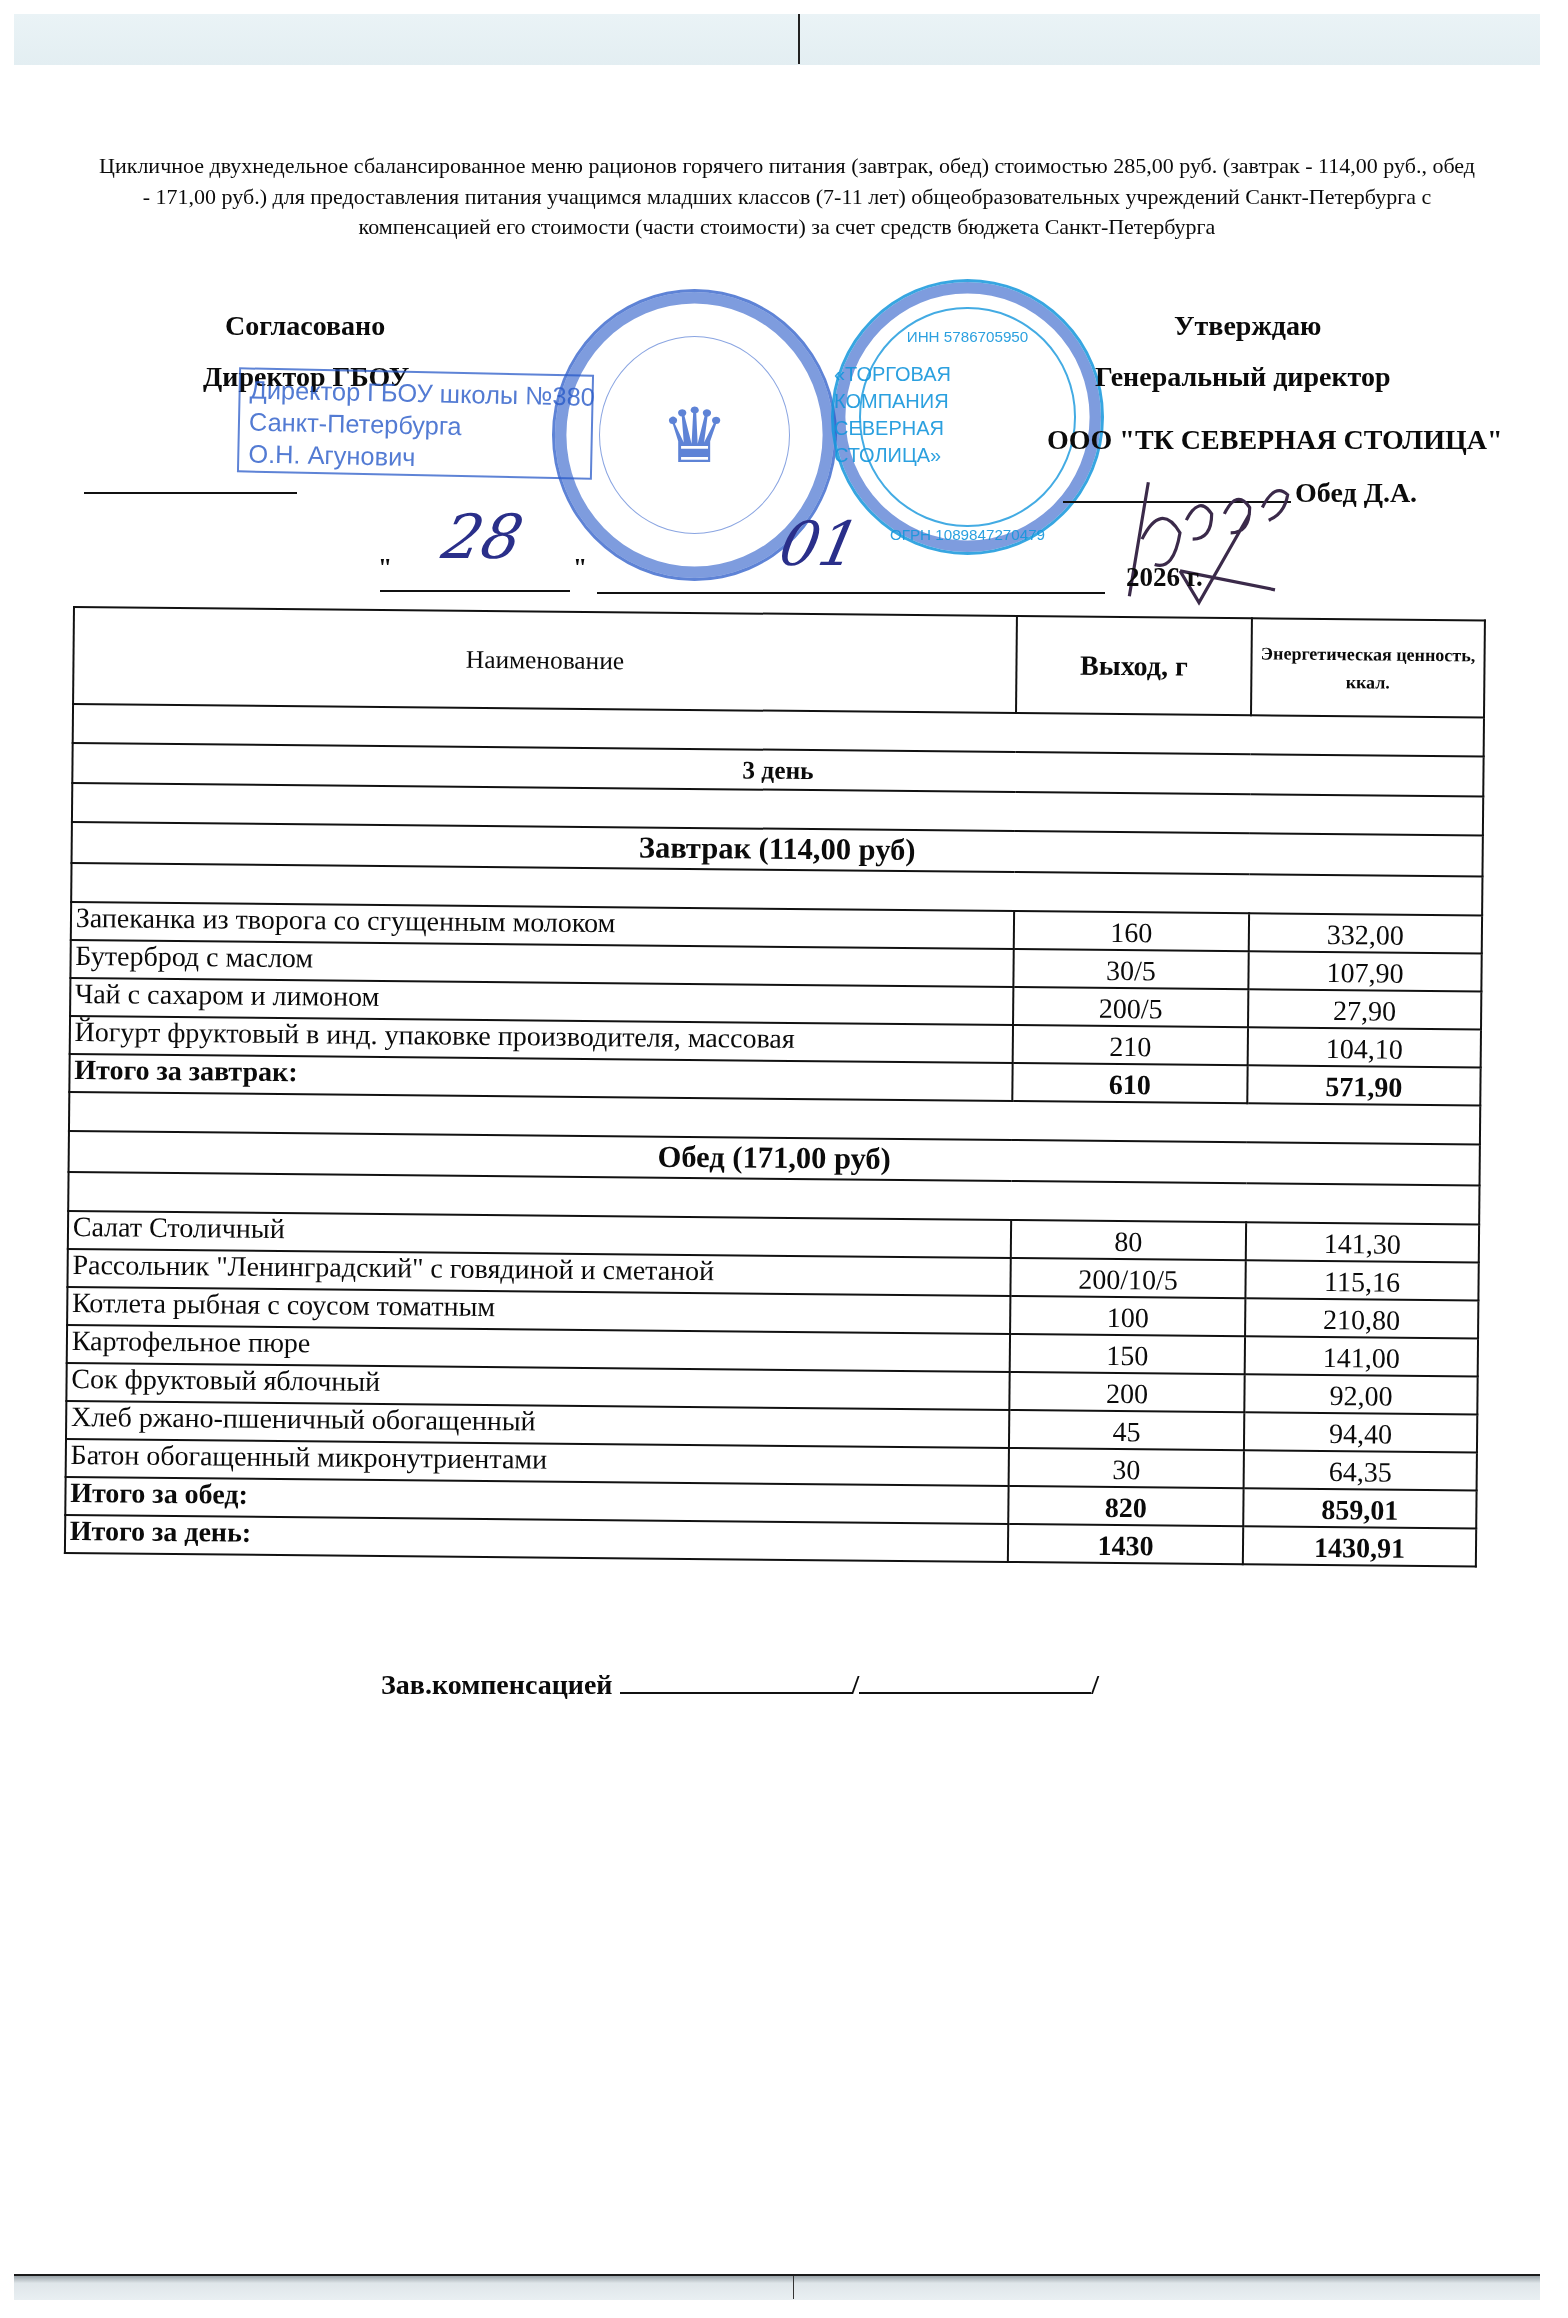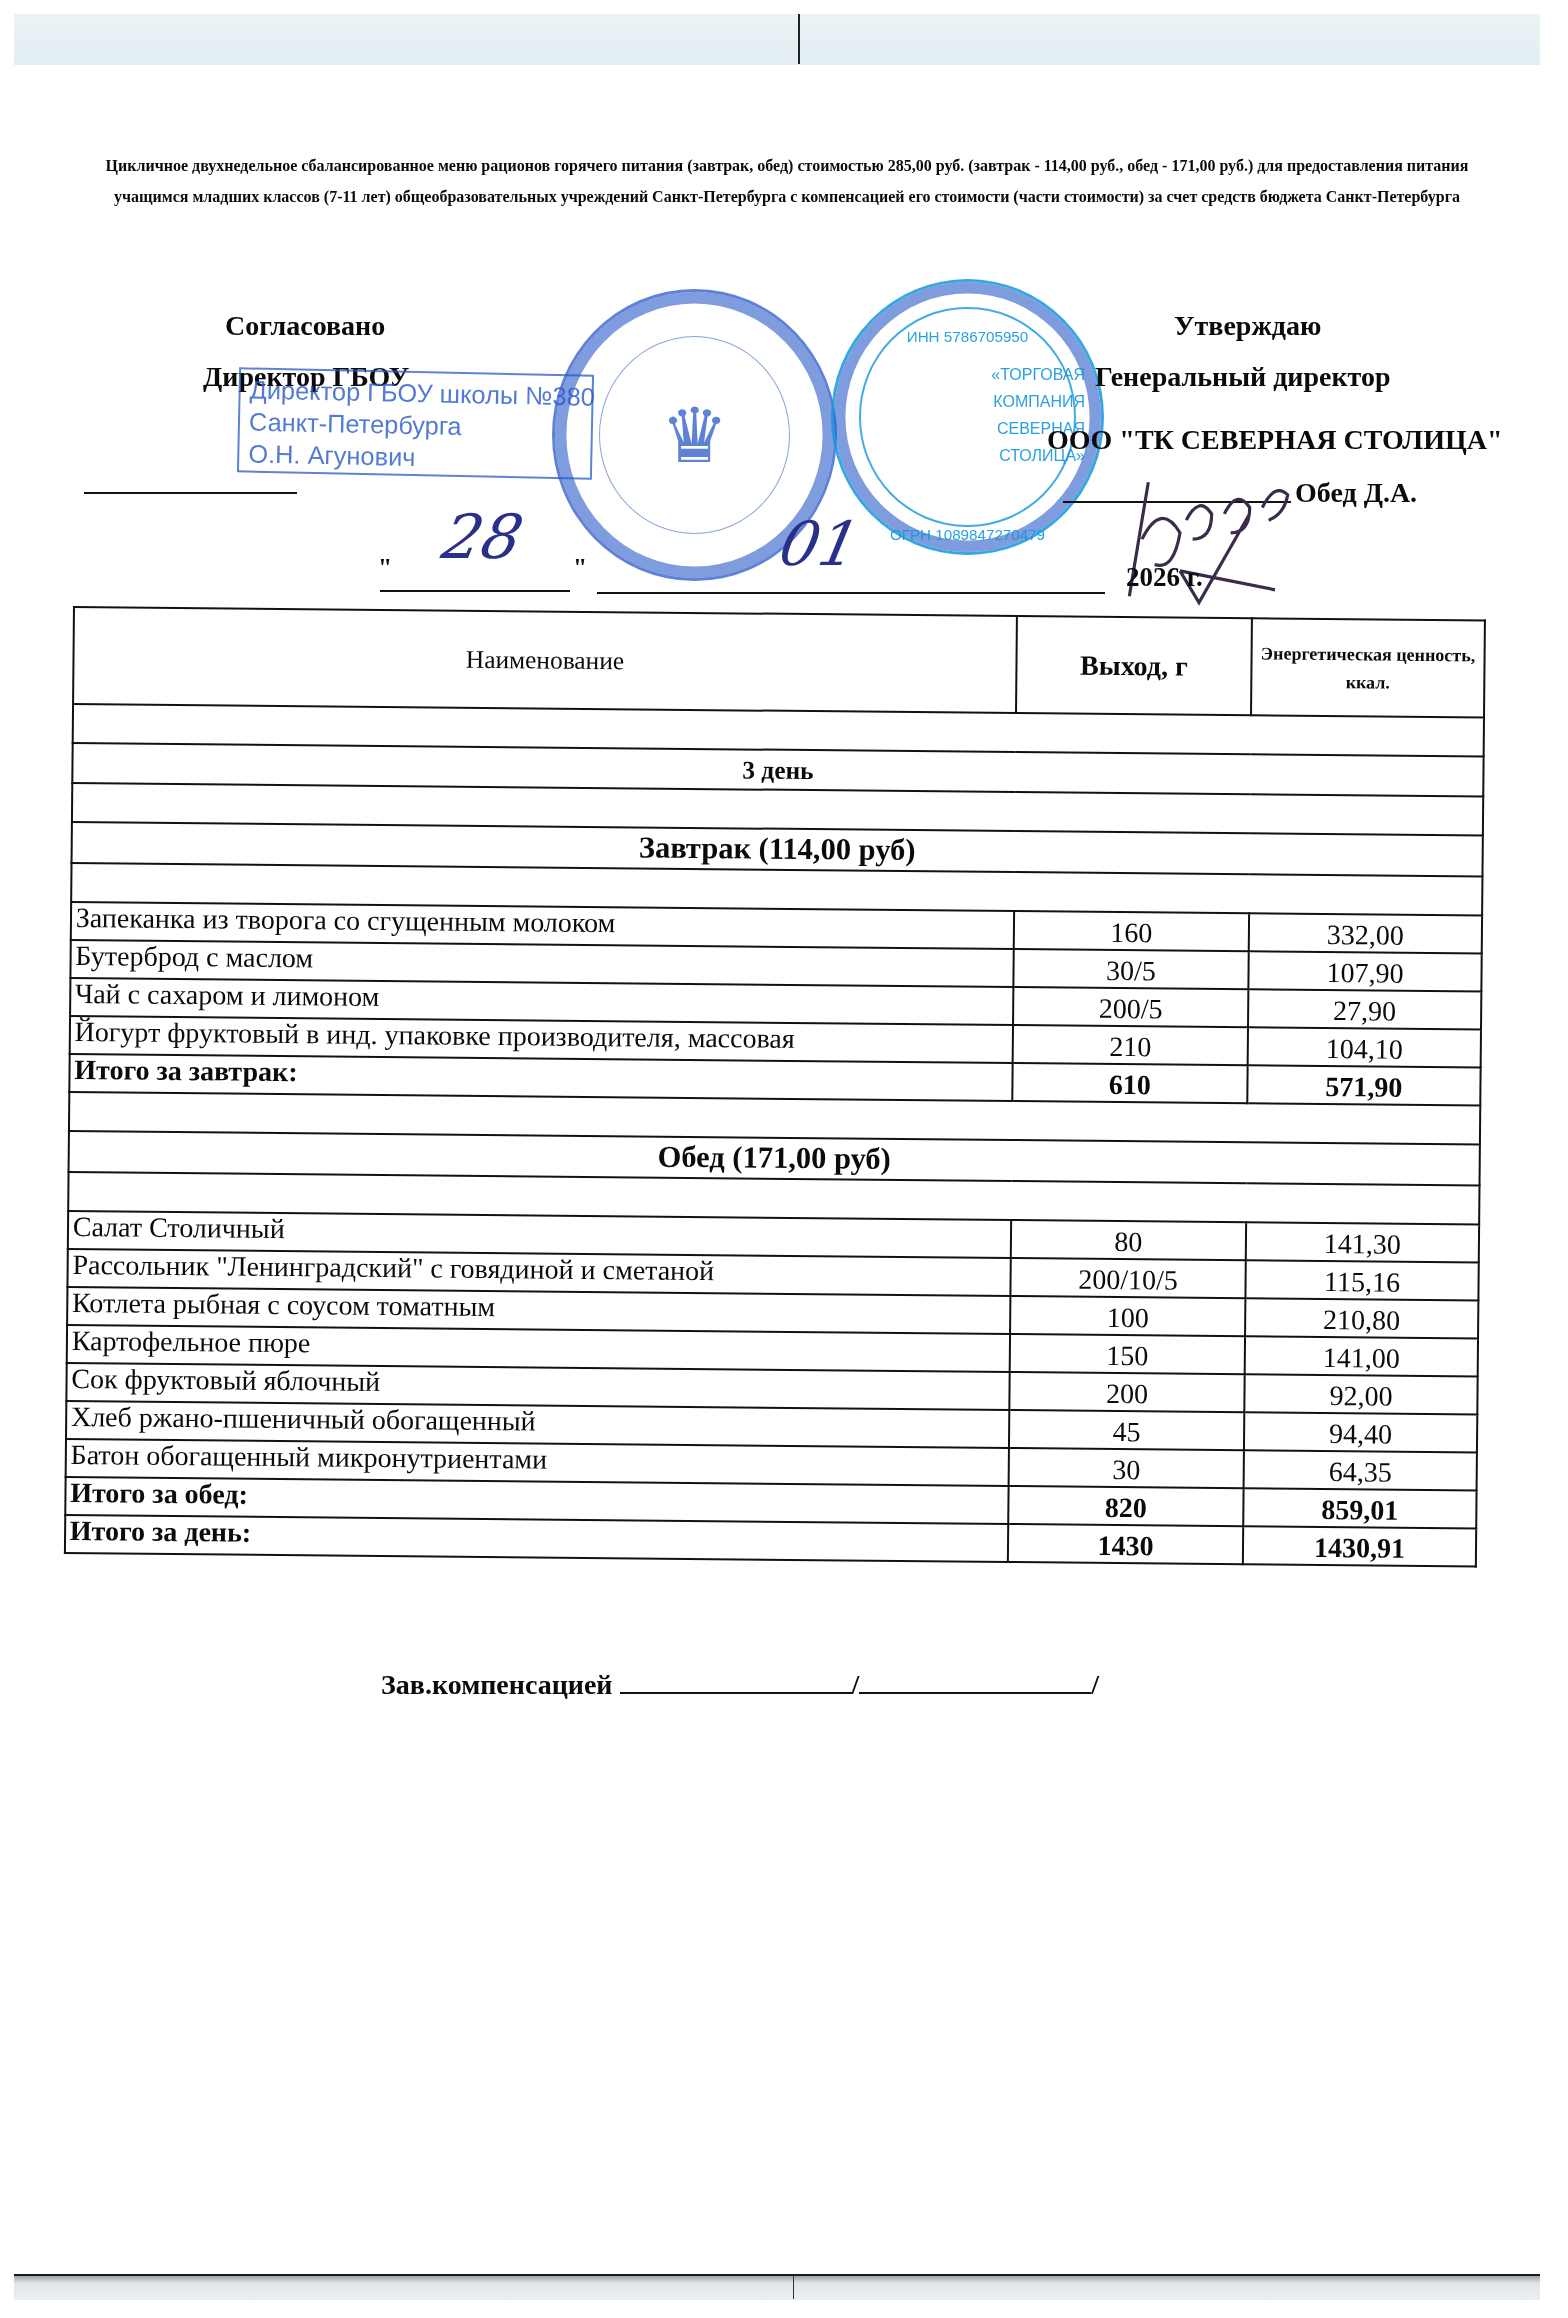--- a/index.html
+++ b/index.html
@@ -21,21 +21,21 @@
     background: linear-gradient(180deg, #9aa3a8 0%, #dfe6ea 30%, #e9eff2 100%);
     border-top: 2.5px solid #1a1a1a;
   }
   .scan-band-bottom .fold {
     position: absolute; left: 779px; top: 0; width: 1.3px; height: 23px; background: #333;
   }
   .page { position: absolute; left: 0; top: 0; width: 1568px; height: 2319px; }
 
   .title {
     position: absolute; left: 95px; top: 151px; width: 1384px;
-    text-align: center; font-weight: bold; font-size: 16px; line-height: 30.5px;
+    text-align: center; font-weight: normal; font-size: 22px; line-height: 30.5px;
     letter-spacing: 0px;
   }
   .abs { position: absolute; font-weight: bold; font-size: 28px; white-space: nowrap; }
   .sig-line { position: absolute; height: 1.9px; background: #111; }
 
   .date-quote { position: absolute; font-size: 25.4px; font-weight: bold; }
   .handwriting {
     position: absolute; font-family: "DejaVu Serif", serif; font-style: italic;
     color: #2a2f8a; font-size: 61px; font-weight: normal; transform: skewX(-12deg);
   }
@@ -54,23 +54,23 @@
   .stamp-school .emblem {
     position: absolute; left: 50%; top: 50%; transform: translate(-50%,-50%);
     font-size: 76px; color: rgba(40,90,200,0.75);
   }
   .stamp-company { left: 831px; top: 279px; width: 267px; height: 270px; border-color: rgba(20,150,220,0.85); }
   .stamp-company .inner {
     position: absolute; left: 25.4px; top: 25.4px; right: 25.4px; bottom: 25.4px;
     border-radius: 50%; border: 2.5px solid rgba(20,150,220,0.8);
   }
   .stamp-company .name {
-    position: absolute; left: 0; right: 16px; top: 79px; text-align: right;
+    position: absolute; left: 0; right: 0; top: 79px; text-align: left;
     font-family: "Liberation Sans", sans-serif; color: rgba(20,150,220,0.9);
-    font-size: 16px; line-height: 27px;
+    font-size: 20px; line-height: 27px;
   }
   .stamp-company .ring-top, .stamp-company .ring-bottom {
     position: absolute; left: 0; right: 0; text-align: center;
     font-family: "Liberation Sans", sans-serif; color: rgba(20,150,220,0.9); font-size: 15.2px;
   }
   .stamp-company .ring-top { top: 46px; }
   .stamp-company .ring-bottom { top: 200px; margin-top: 44px; }
   .stamp-box {
     position: absolute; left: 238px; top: 371px; width: 355px; height: 105px;
     border: 2.5px solid rgba(40,90,200,0.75); transform: rotate(1.2deg);

